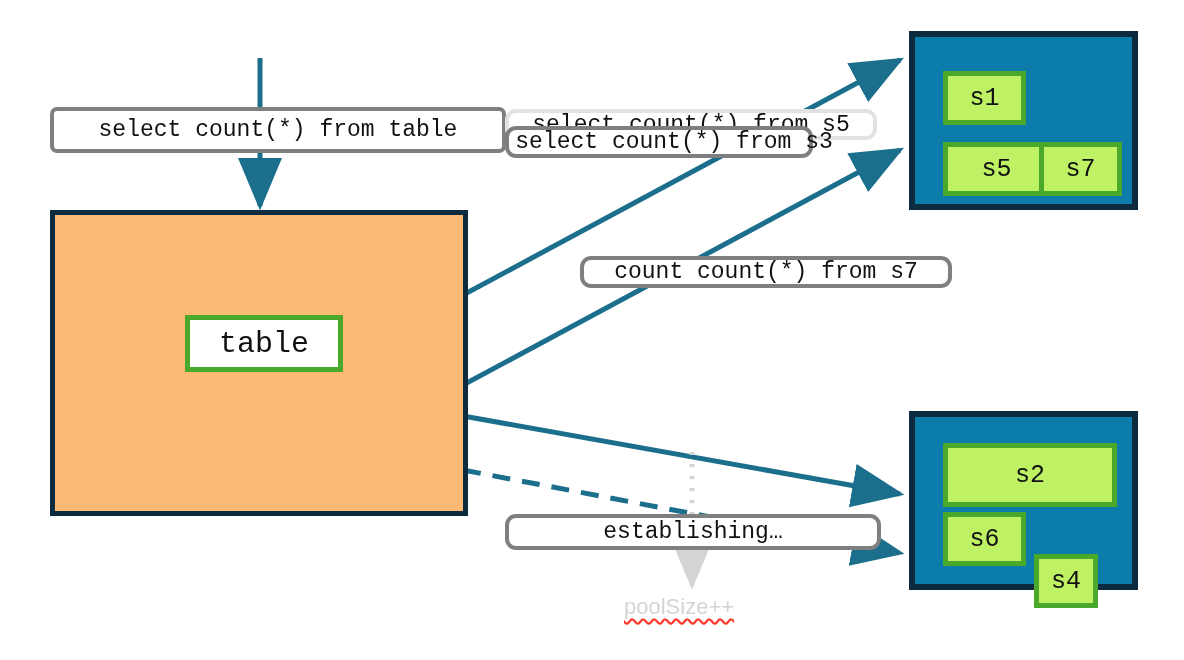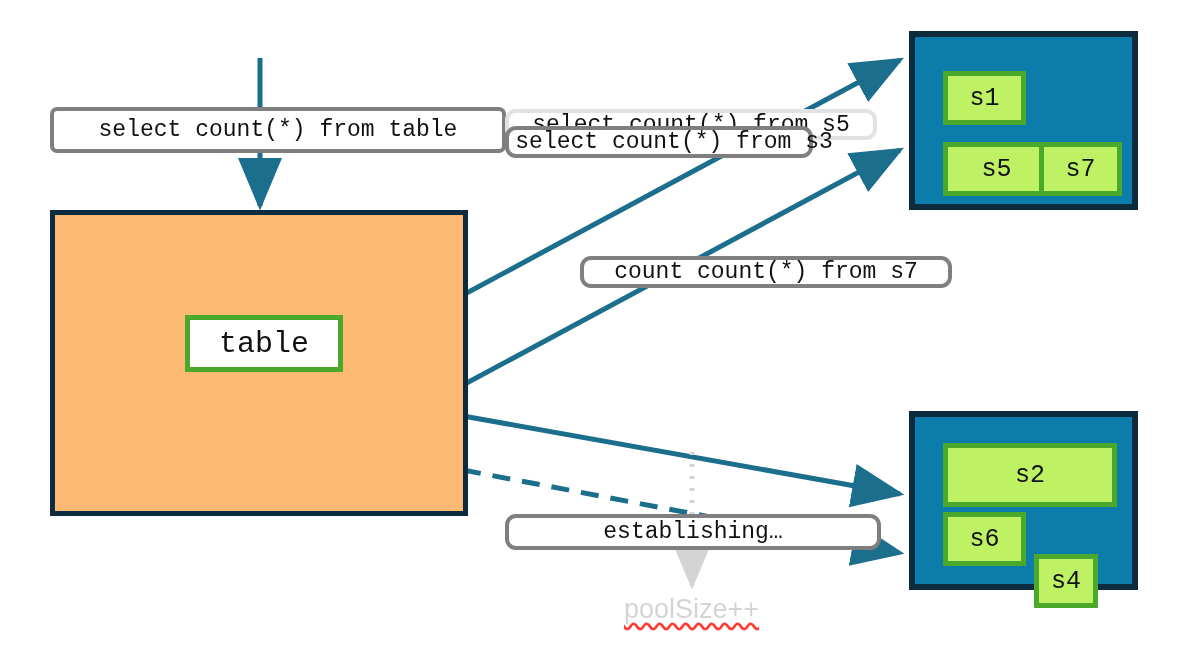--- a/index.html
+++ b/index.html
@@ -86,21 +86,21 @@
   }
   .label-pill.faint {
     border-color: #e2e2e2;
     margin-top: 12px;
   }
 
   
   .poolsize {
     position: absolute;
     font-family: "Liberation Sans", sans-serif;
-    font-size: 27px;
+    font-size: 22px;
     color: #d4d4d4;
     white-space: nowrap;
     text-decoration: underline wavy #ff3b30;
     text-decoration-skip-ink: none;
     text-underline-offset: 4px;
   }
 </style>
 </head>
 <body>
 

